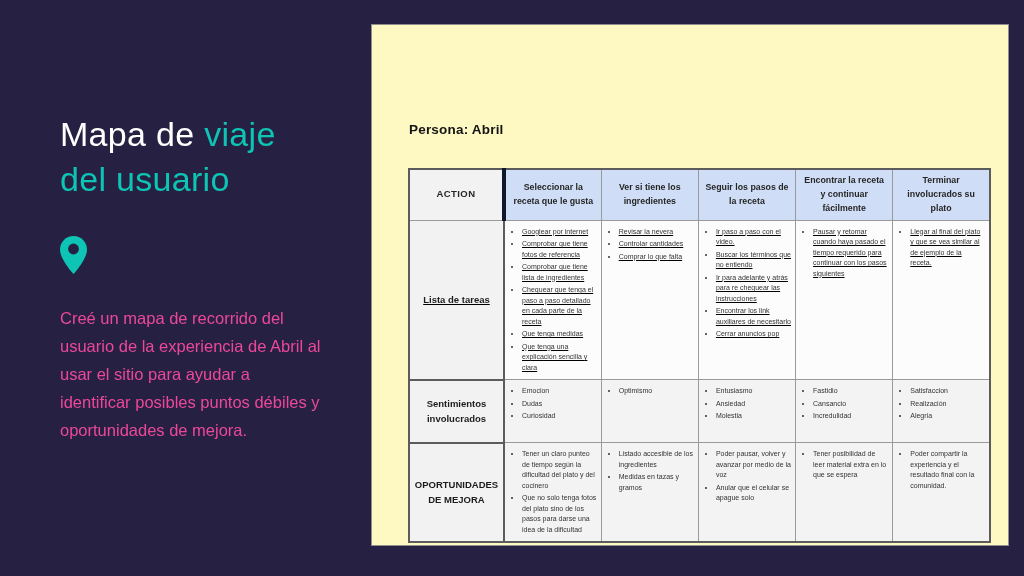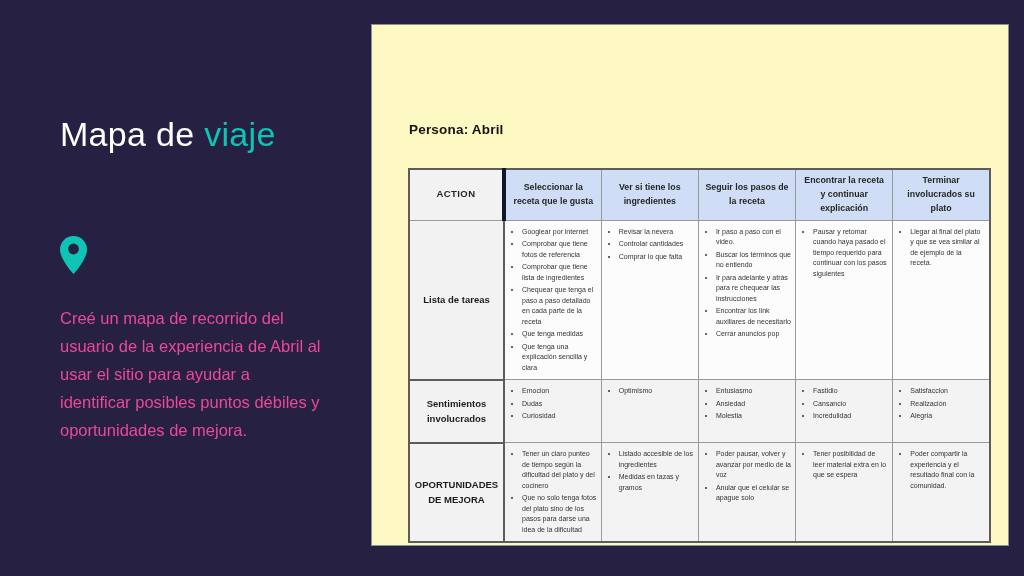--- a/index.html
+++ b/index.html
@@ -65,21 +65,21 @@
     font-size: 8.8px; font-weight: bold; color: #262626;
     text-align: center; vertical-align: middle;
     padding: 2px 6px; line-height: 1.55;
     border-bottom: 2px solid #5c5c5c;
   }
   thead th.action {
     background: #f2f2f2;
     font-size: 9.5px; letter-spacing: 0.4px;
     border-right: 4px solid #0f172a;
   }
-  tbody tr:nth-child(1) { height: 93px; }
+  tbody tr:nth-child(1) { height: 93px; text-decoration: underline; }
   tbody tr:nth-child(2) { height: 63px; padding-left: 26px; }
   tbody tr:nth-child(3) { height: 75px; }
   tbody th.row-label {
     background: #f2f2f2;
     font-size: 9.5px; font-weight: bold; color: #1c1c1c;
     text-align: center; vertical-align: middle;
     padding: 4px; line-height: 1.6;
     border-right: 2px solid #5c5c5c;
     border-bottom: 2px solid #5c5c5c;
   }
@@ -96,21 +96,21 @@
   }
   tbody td li {
     font-size: 7px; line-height: 1.5;
     color: #333333; margin-bottom: 2px;
   }
 </style>
 </head>
 <body>
 
 <div>
-  <h1 class="slide-title"><span>Mapa de </span><span class="accent">viaje</span><br></h1>
+  <h1 class="slide-title"><span>Mapa de </span><span class="accent">viaje</span><br><span class="accent">del usuario</span></h1>
 
   <div class="pin-wrap">
     <svg width="27" height="38" viewBox="0 0 27 38" aria-hidden="true">
       <path d="M13.5 0C6 0 0 6 0 13.5 0 23.6 13.5 38 13.5 38S27 23.6 27 13.5C27 6 21 0 13.5 0z" fill="#0ec4b4"></path>
       <circle cx="13.5" cy="13" r="5.4" fill="#262142"></circle>
     </svg>
   </div>
 
   <p class="description">Creé un mapa de recorrido del usuario de la experiencia de Abril al usar el sitio para ayudar a identificar posibles puntos débiles y oportunidades de mejora.</p>
 </div>
@@ -126,21 +126,21 @@
       <col style="width:97.2px">
       <col style="width:97.2px">
       <col style="width:97.2px">
     </colgroup>
     <thead>
       <tr>
           <th class="action">ACTION</th>
           <th>Seleccionar la receta que le gusta</th>
           <th>Ver si tiene los ingredientes</th>
           <th>Seguir los pasos de la receta</th>
-          <th>Encontrar la receta y continuar explicación</th>
+          <th>Encontrar la receta y continuar fácilmente</th>
           <th>Terminar involucrados su plato</th>
         </tr>
     </thead>
     <tbody>
         <tr>
           <th class="row-label">Lista de tareas</th>
           <td>
             <ul>
               <li>Googlear por internet</li>
               <li>Comprobar que tiene fotos de referencia</li>

